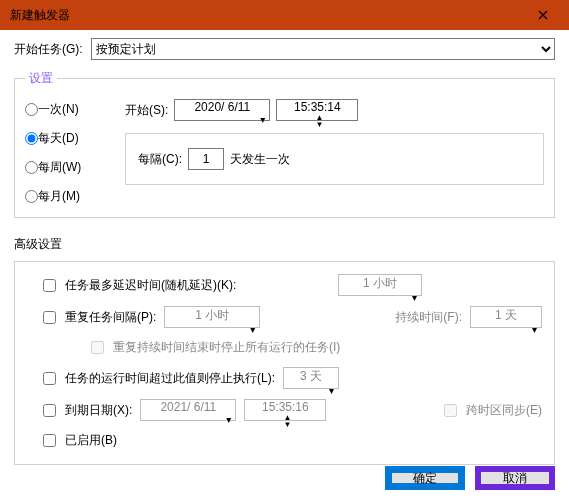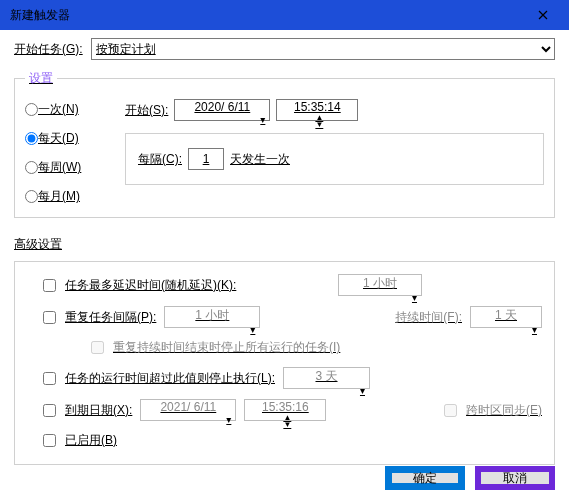--- a/index.html
+++ b/index.html
@@ -13,34 +13,33 @@
     height: 500px;
     overflow: hidden;
     position: relative;
   }
   .titlebar {
     display: flex;
     align-items: center;
     justify-content: space-between;
     height: 30px;
     padding: 0 6px 0 10px;
-    background: #1d4ed8;
+    background: #c2410c;
   }
   .titlebar .title { font-size: 12px; }
   .titlebar .close {
     width: 40px;
     height: 28px;
     display: flex;
     align-items: center;
     justify-content: center;
     font-size: 14px;
   }
   .content {
     padding: 8px 14px 0 14px;
-    text-decoration: underline;
   }
   .row-begin {
     display: flex;
     align-items: center;
     gap: 8px;
     margin-bottom: 10px;
   }
   .row-begin label { white-space: nowrap; }
   .row-begin select {
     flex: 1;
@@ -282,21 +281,21 @@
         <input type="checkbox" disabled="" style="">
         <span>重复持续时间结束时停止所有运行的任务(I)</span>
       </label>
     </div>
 
     <div class="adv-row">
       <label class="label-cb">
         <input type="checkbox" style="">
         <span>任务的运行时间超过此值则停止执行(L):</span>
       </label>
-      <div class="combo disabled" style="width:87px">
+      <div class="combo disabled" style="width:56px">
         <span>3 天</span>
         <span class="caret">▾</span>
       </div>
     </div>
 
     <div class="adv-row">
       <label class="label-cb">
         <input type="checkbox" style="">
         <span>到期日期(X):</span>
       </label>

